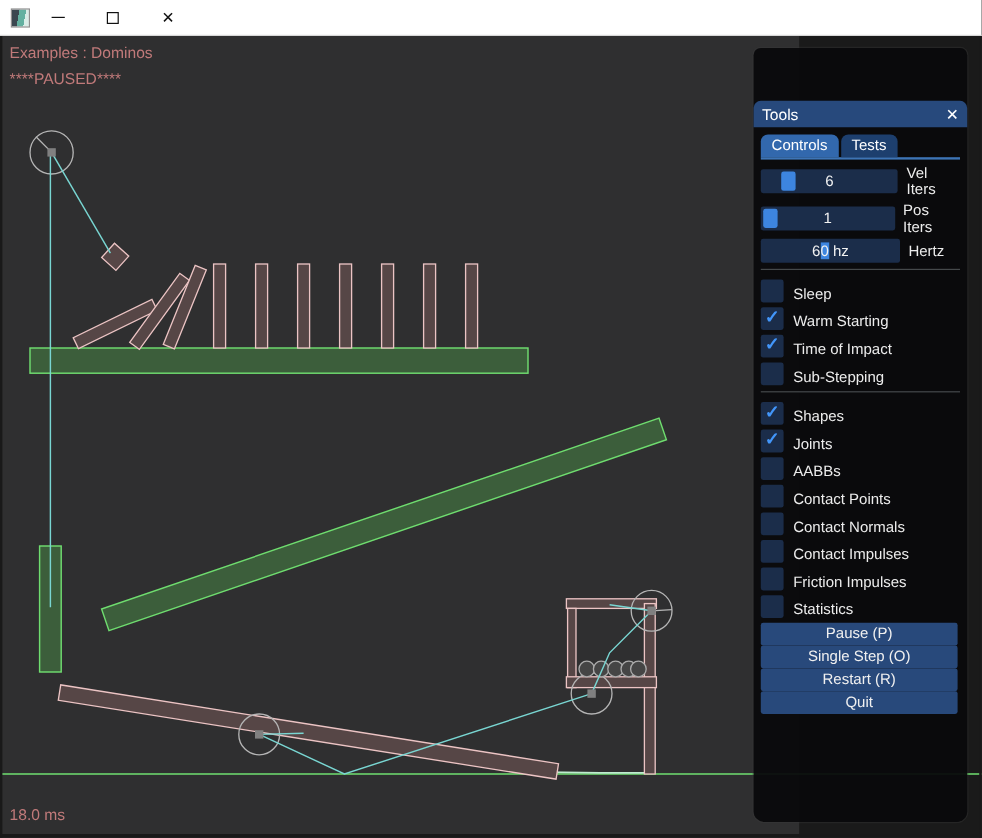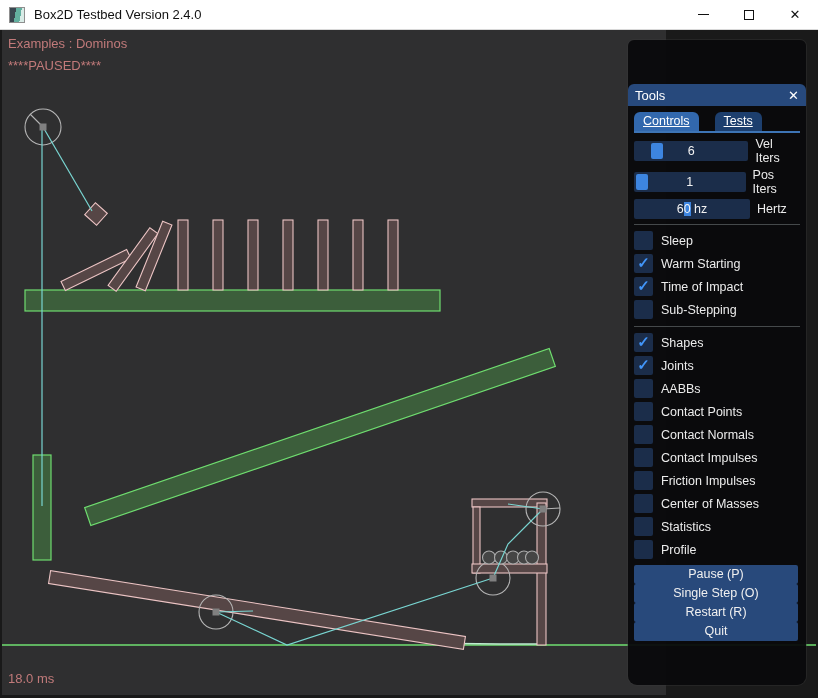--- a/index.html
+++ b/index.html
@@ -51,57 +51,55 @@
   }
   .panel-title{
     height:22px;background:#27497c;border-radius:6px 6px 0 0;
     display:flex;align-items:center;padding:0 7px;box-sizing:border-box;margin-top:44px;
   }
   .panel-title-text{flex:1 1 auto;font-size:13px;color:#fff;}
   .panel-close{color:#fff;font-size:13px;line-height:1;cursor:default;}
   .panel-body{padding:5px 6px 0 6px;}
   .tab-row{display:flex;margin-top:1px;}
   .tab{
-    padding:2px 9px 3px 9px;border-radius:6px 6px 0 0;margin-right:16px;
+    padding:2px 9px 3px 9px;border-radius:6px 6px 0 0;margin-right:2px;
     color:#fff;
-    text-decoration:underline;
   }
   .tab.active{background:#3268ad;}
   .tab.inactive{background:#1d3f6e;}
   .tab-underline{height:2px;background:#3d74b5;margin:0 0 4px 0;}
   .slider-row{display:flex;align-items:center;margin-bottom:3px;}
   .slider-track{
     position:relative;width:116px;height:20px;background:#1b2d4a;
     display:flex;align-items:center;justify-content:center;border-radius:2px;
   }
   .slider-grab{position:absolute;top:2px;width:12px;height:16px;background:#3d85e0;border-radius:2px;}
   .slider-value{position:relative;z-index:2;color:#f2f2f2;}
   .row-label{margin-left:7px;color:#ececec;}
   .hz-sel{background:#3d85e0;}
   .separator{height:1px;background:#45494b;margin:5px 0 4px 0;}
-  .cb-row{display:flex;align-items:center;height:23px;}
+  .cb-row{display:flex;align-items:flex-end;height:23px;}
   .cb-box{
     width:19px;height:19px;background:#1b2d4a;border-radius:2px;
     display:flex;align-items:center;justify-content:center;flex:0 0 auto;
   }
   .cb-check{color:#4296fa;font-size:15px;font-weight:bold;line-height:1;transform:translateY(-1px);}
   .cb-label{margin-left:8px;}
   .btn-stack{margin-top:4px;}
   .panel-btn{
     display:block;width:164px;height:19px;margin:0 0 0 0;border:none;
     background:#28497b;color:#f0f0f0;font-size:12.5px;font-family:inherit;
     text-align:center;line-height:19px;border-radius:2px;padding:0;cursor:default;
   }
 </style>
 </head>
 <body>
 
 <div class="titlebar">
   <div class="app-icon"></div>
-  <div class="titlebar-text">Box2D Testbed Version 2.4.0</div>
   <div class="win-btns">
     <div class="win-btn">
         <span class="glyph-min"></span>
       </div>
     <div class="win-btn">
         <span class="glyph-max"></span>
       </div>
     <div class="win-btn">
         <span class="glyph-close">✕</span>
       </div>
@@ -265,29 +263,21 @@
     <div class="cb-row">
       <div class="cb-box"></div>
       <span class="cb-label">Contact Impulses</span>
     </div>
     <div class="cb-row">
       <div class="cb-box"></div>
       <span class="cb-label">Friction Impulses</span>
     </div>
     <div class="cb-row">
       <div class="cb-box"></div>
-      <span class="cb-label">Center of Masses</span>
-    </div>
-    <div class="cb-row">
-      <div class="cb-box"></div>
       <span class="cb-label">Statistics</span>
-    </div>
-    <div class="cb-row">
-      <div class="cb-box"></div>
-      <span class="cb-label">Profile</span>
     </div>
 
     <div class="btn-stack">
       <button class="panel-btn">Pause (P)</button>
       <button class="panel-btn">Single Step (O)</button>
       <button class="panel-btn">Restart (R)</button>
       <button class="panel-btn">Quit</button>
     </div>
 
   </div>

